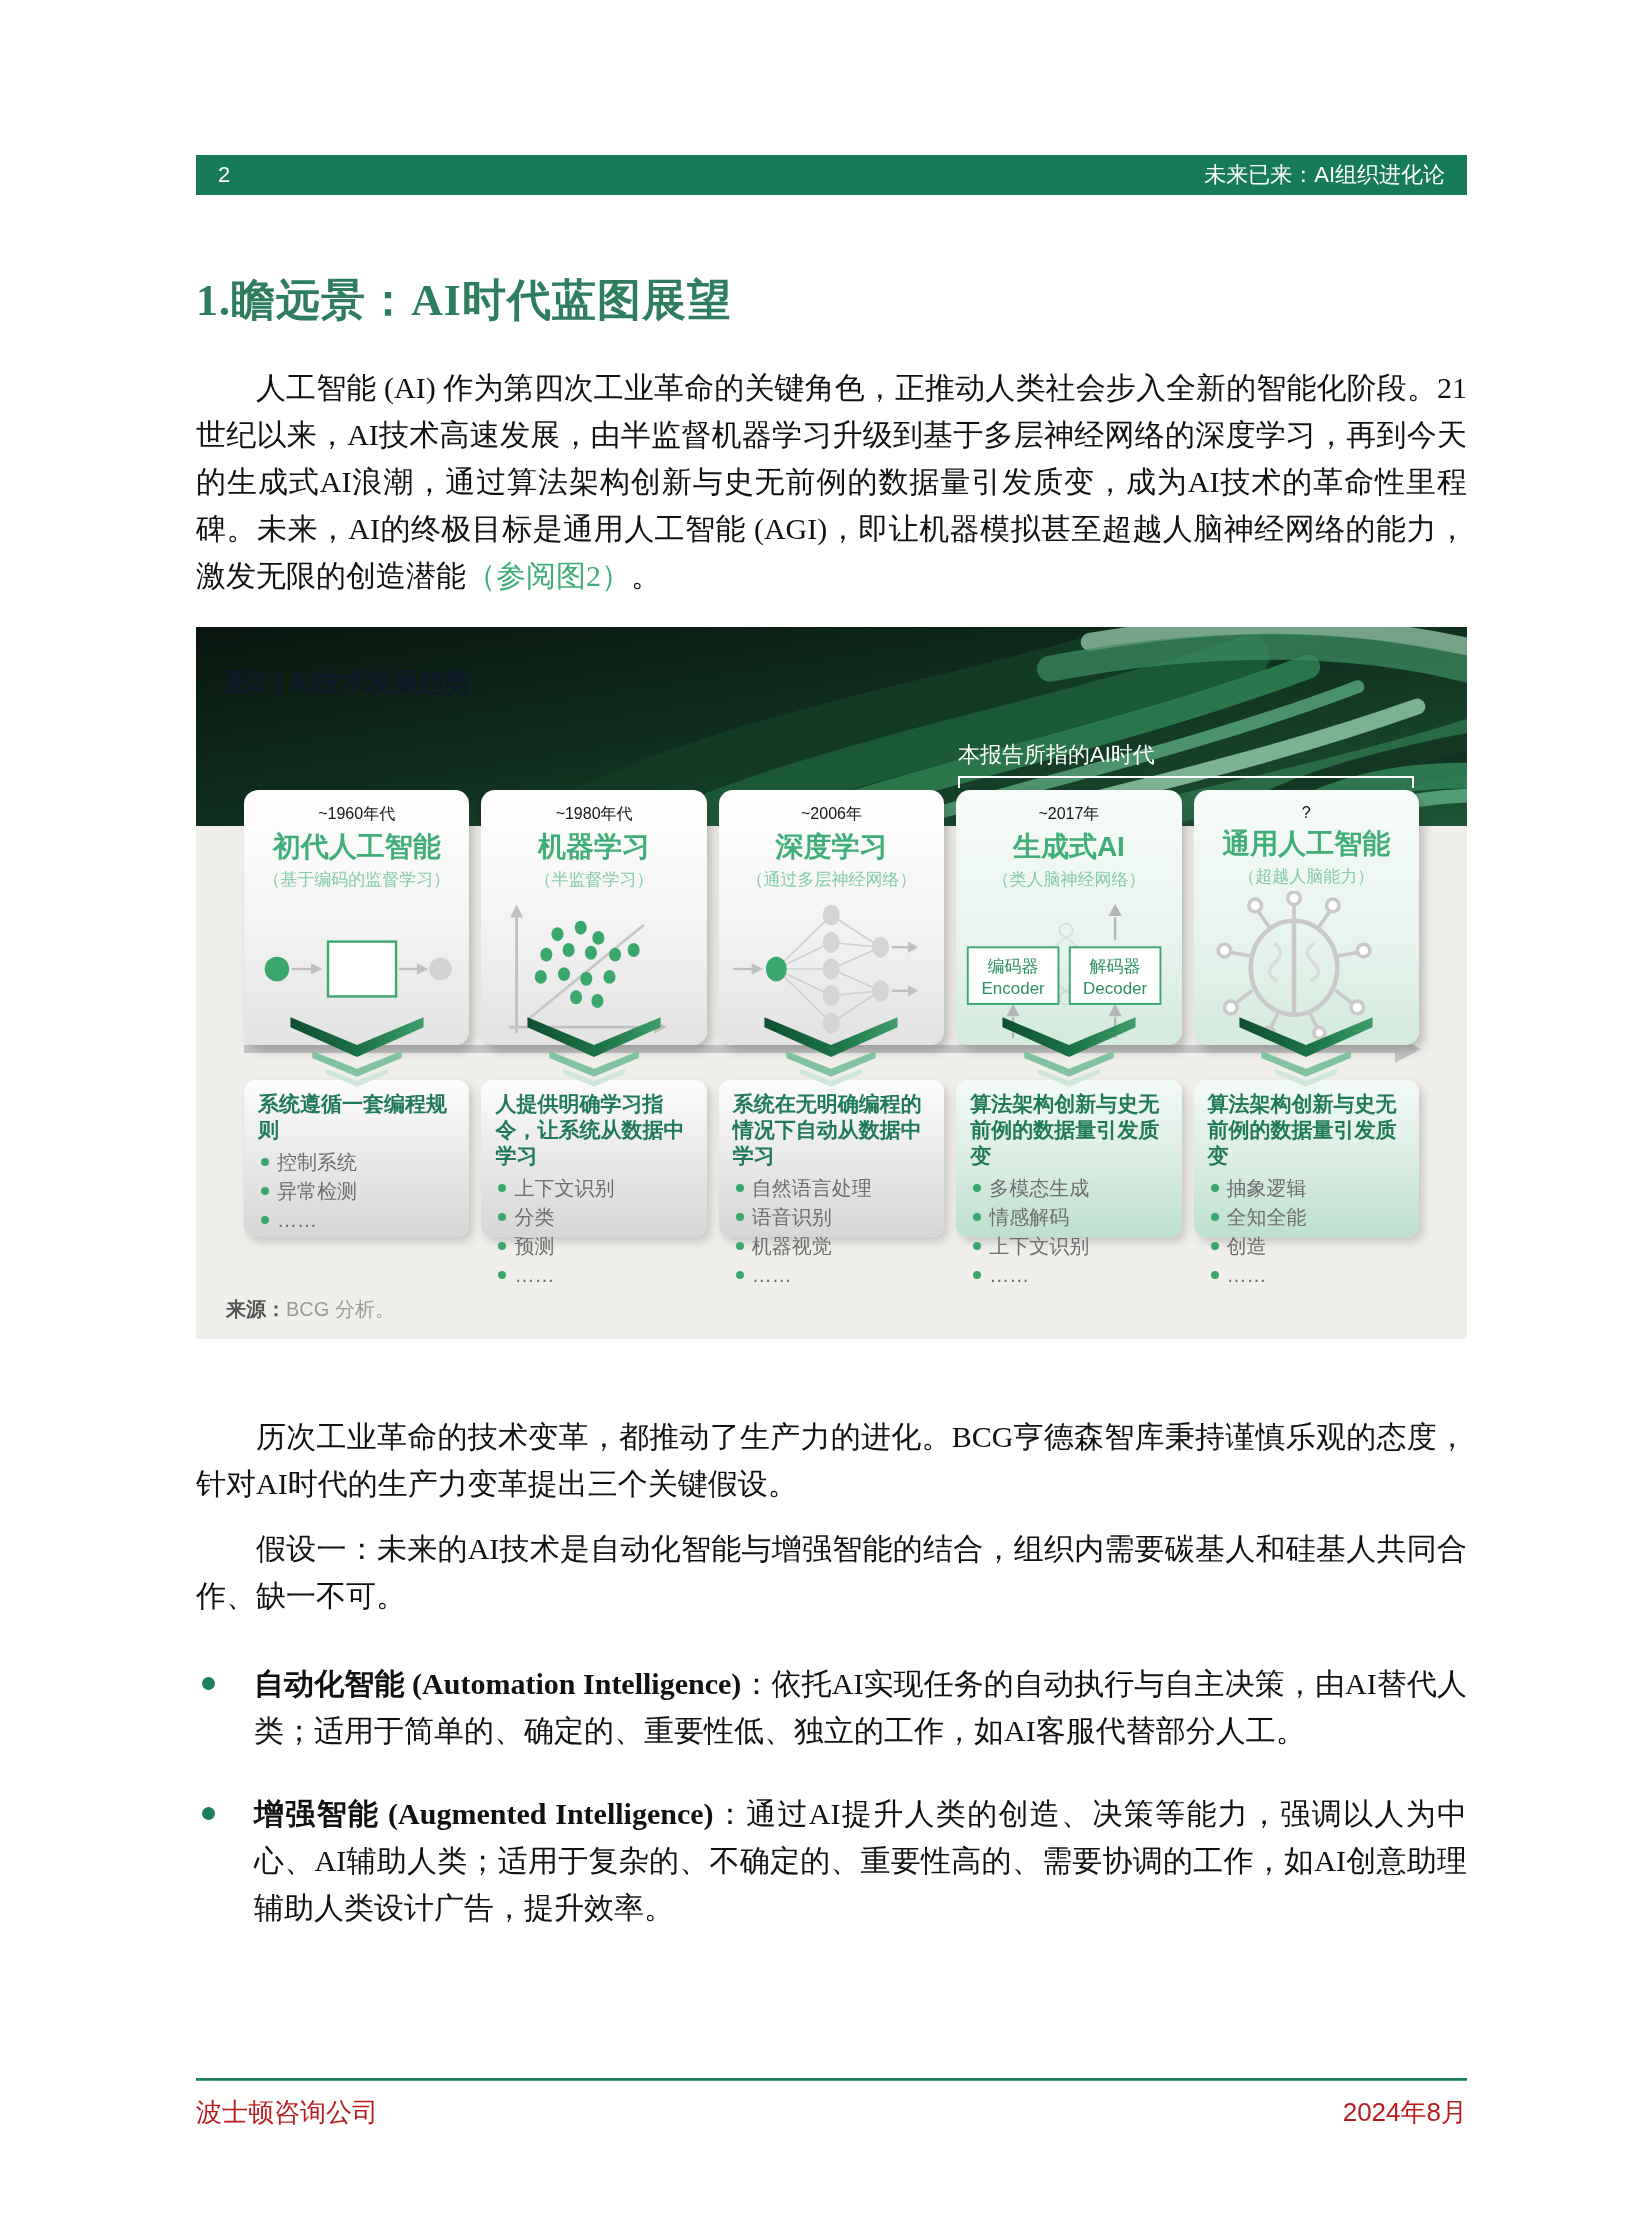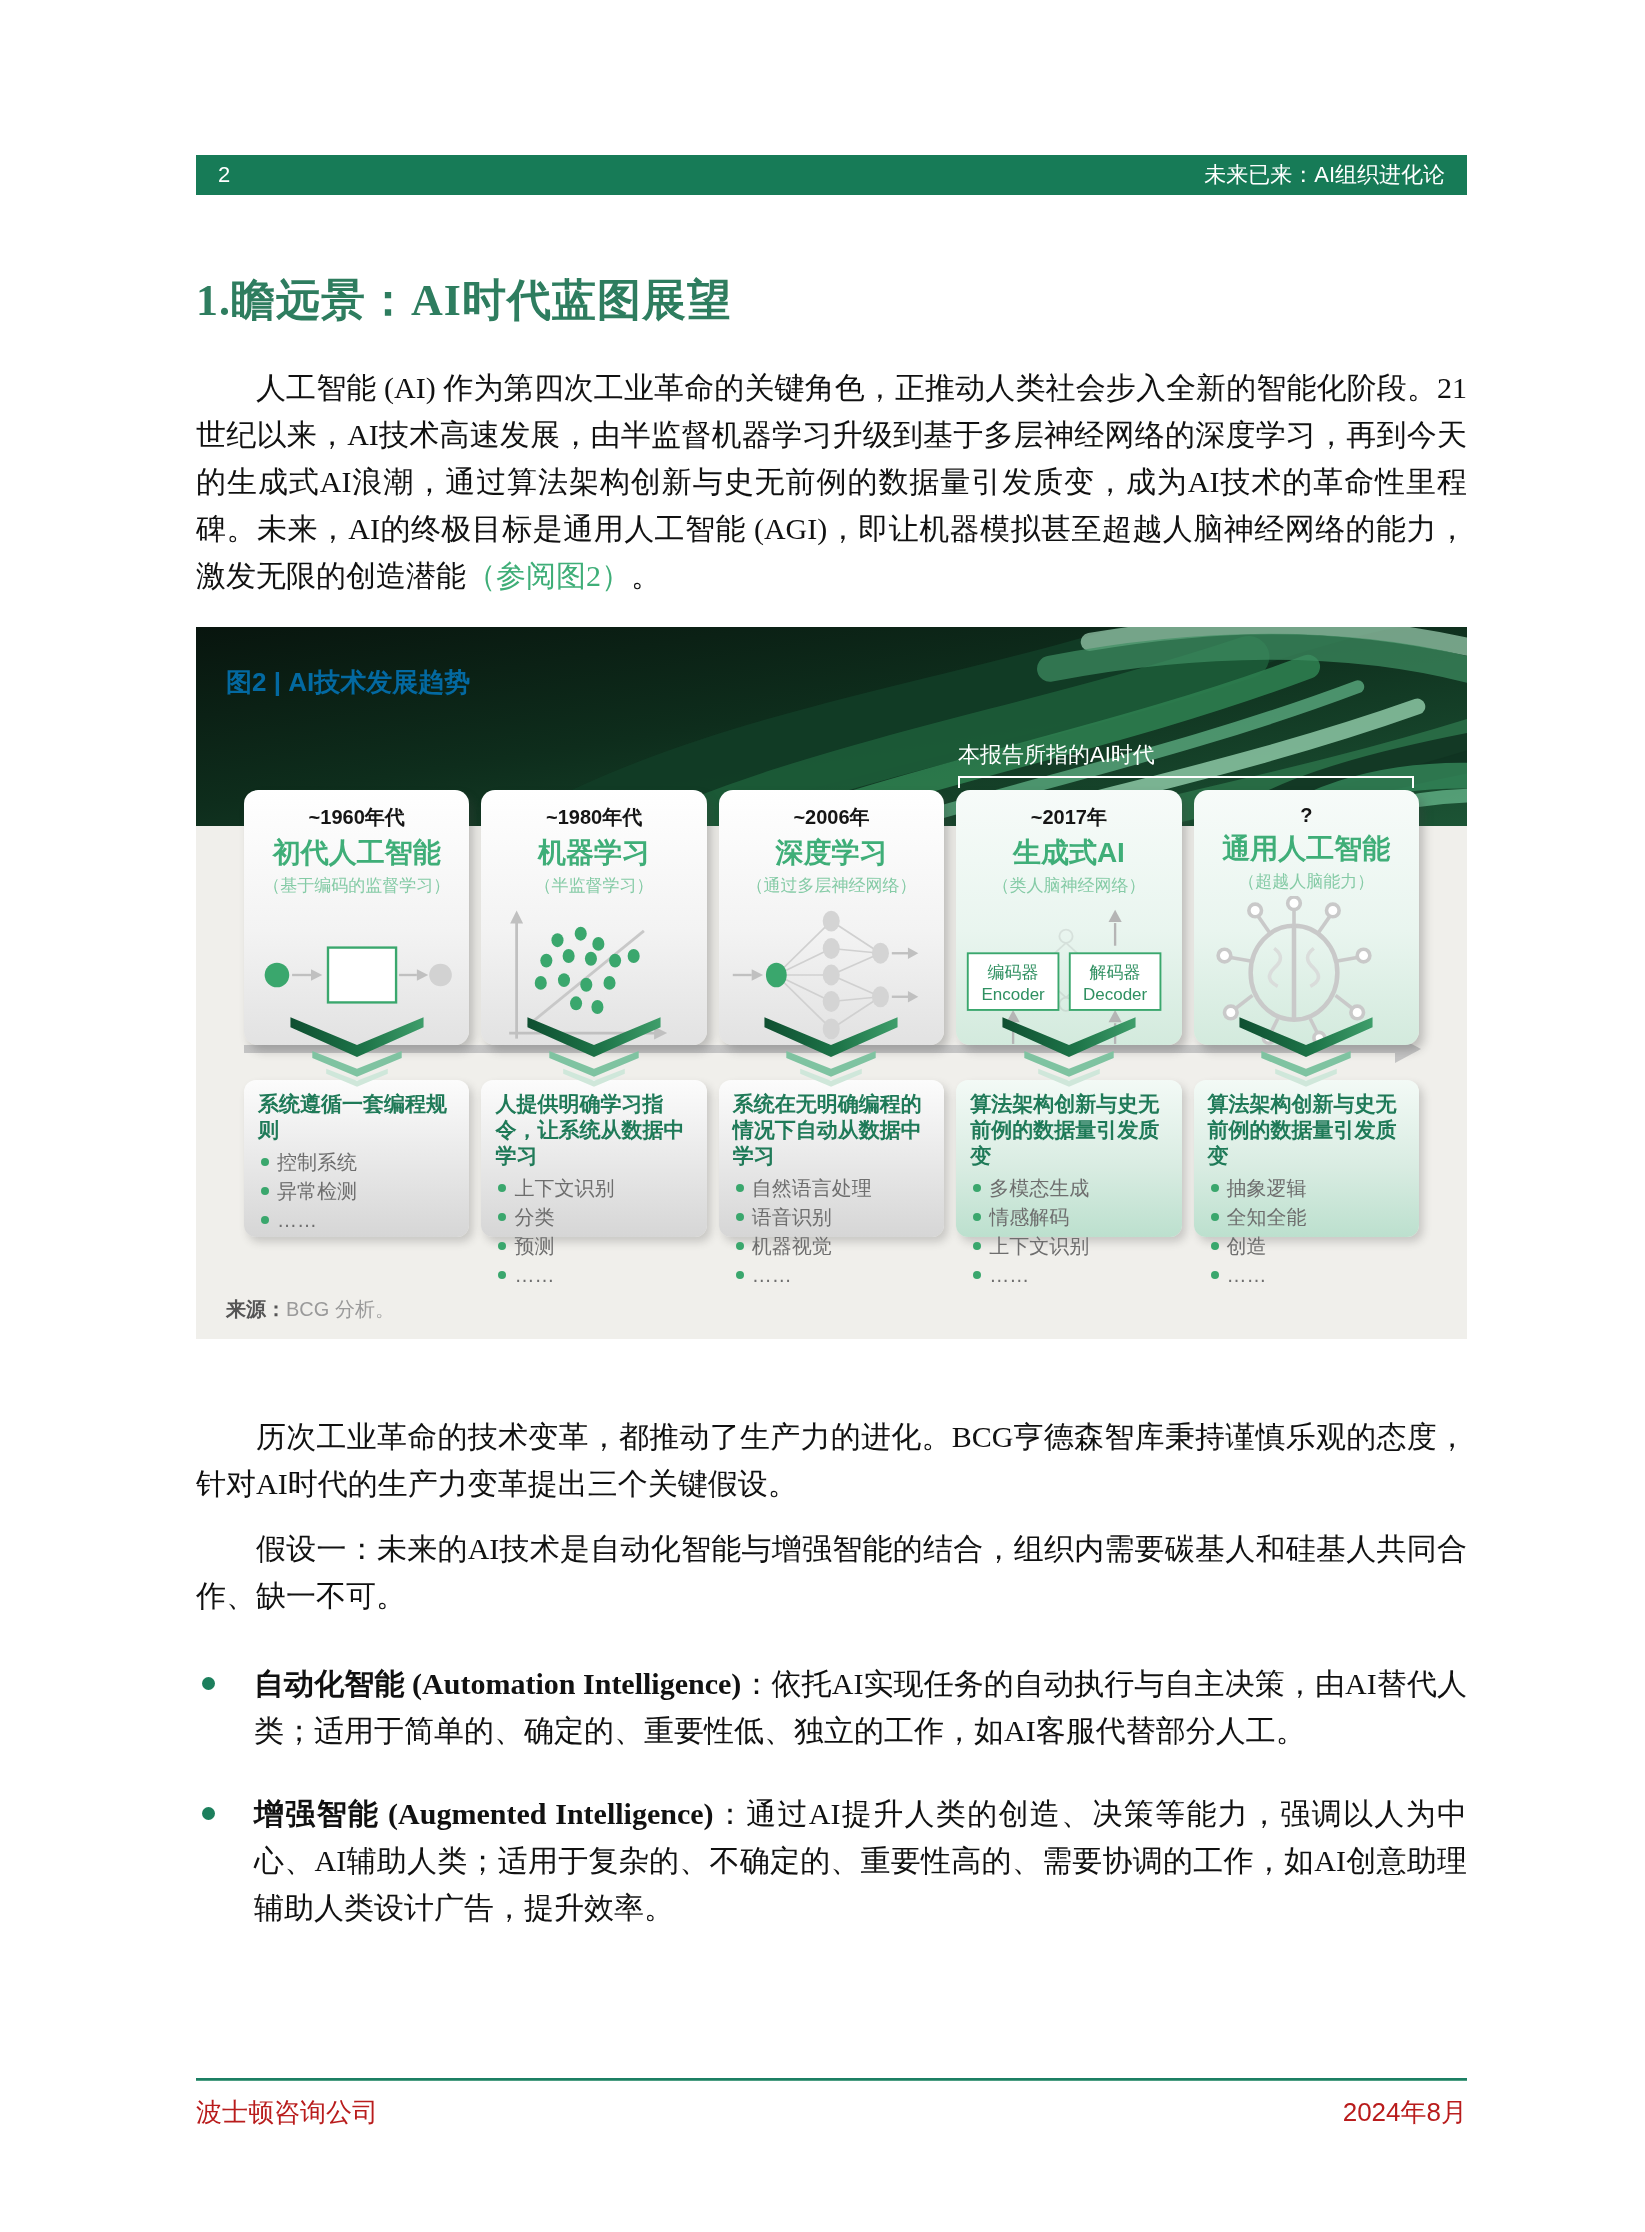--- a/index.html
+++ b/index.html
@@ -21,35 +21,35 @@
          line-height:47px;text-align:justify;text-indent:60px;}
   .bodyp span.b{font-weight:400;}
   .bodyp span.g{color:#3fae78;}
   .p1{top:364px;} .p2{top:1413px;} .p3{top:1525px;}
 
   
   .figure{position:absolute;left:196px;top:627px;width:1271px;height:712px;
           background:#f0efeb;font-family:"Liberation Sans","DejaVu Sans",sans-serif;}
   .hero{position:absolute;top:0;left:0;width:100%;height:199px;overflow:hidden;z-index:1;}
   .hero svg{width:100%;height:100%;display:block;}
-  .fig-title{position:absolute;left:30px;top:38px;z-index:2;color:#0369a1;
+  .fig-title{position:absolute;left:30px;top:38px;z-index:2;color:#0f172a;
              font-size:26px;font-weight:700;}
   .era-label{position:absolute;top:113px;left:762px;width:456px;z-index:2;color:#fff;
              font-size:22px;text-align:left;}
   .era-bracket{position:absolute;top:149px;left:762px;width:452px;height:10px;z-index:2;
                border-top:2px solid #fff;border-left:2px solid #fff;border-right:2px solid #fff;}
 
   .columns{position:absolute;top:163px;left:48px;width:1175px;z-index:3;
            display:grid;grid-template-columns:repeat(5,1fr);gap:12px;}
   .col{position:relative;}
   .card-top{height:255px;border-radius:14px;padding:14px 8px 0;box-sizing:border-box;
             text-align:center;box-shadow:5px 6px 10px rgba(60,60,60,.28);}
   .gray .card-top{background:linear-gradient(180deg,#ffffff 0%,#f3f3f3 55%,#e2e2e2 100%);}
   .mint .card-top{background:linear-gradient(180deg,#f7fbf9 0%,#e9f5ef 55%,#d3eadd 100%);}
-  .year{font-size:20px;font-weight:700;color:#151515;}
+  .year{font-size:16px;font-weight:400;color:#151515;}
   .col-title{font-size:28px;font-weight:700;color:#3fae78;margin-top:3px;white-space:nowrap;}
   .col-sub{font-size:17px;color:#85cba6;margin-top:2px;white-space:nowrap;}
   .icon-box{height:147px;display:flex;align-items:center;justify-content:flex-start;margin-top:4px;}
 
   .chevron{position:absolute;left:50%;transform:translateX(-50%);top:223px;z-index:4;}
 
   .card-bottom{margin-top:35px;height:157px;border-radius:12px;padding:11px 14px;
                box-sizing:border-box;box-shadow:4px 5px 9px rgba(60,60,60,.22);text-align:left;}
   .gray .card-bottom{background:linear-gradient(180deg,#fcfcfc,#e7e7e7 55%,#d6d6d6);}
   .mint .card-bottom{background:linear-gradient(180deg,#f3faf6,#d9ece2 55%,#bce0ce);}

